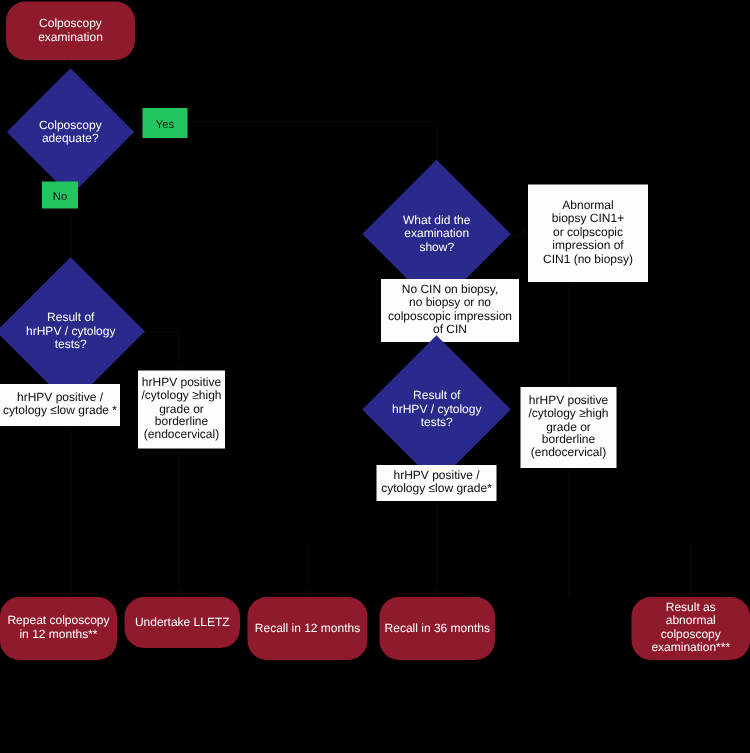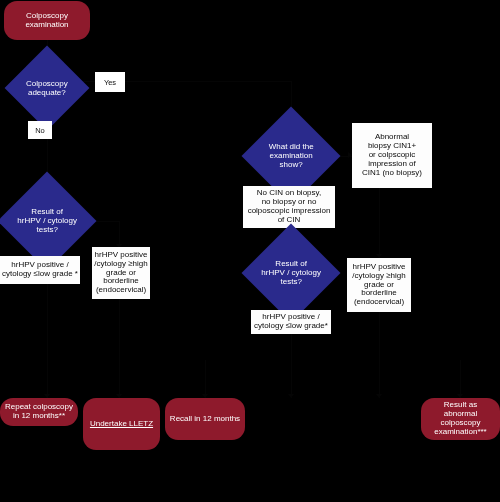--- a/index.html
+++ b/index.html
@@ -52,21 +52,21 @@
   
   .wbox {
     background: #fdfdfd;
     color: #0a0a0a;
     font-size: 8px;
     padding: 2px 2px;
   }
   
   .edgelabel {
     position: absolute;
-    background: #ffffff;
+    background: #22c55e;
     color: #101010;
     font-size: 7.5px;
     display: flex;
     align-items: center;
     justify-content: center;
     padding: 1px 2px;
   }
   
   .conn {
     position: absolute;
@@ -173,21 +173,21 @@
 borderline
 (endocervical)</span>
   </div>
 
   <div class="node diamond" style="left:256px; top:121px; width:70px; height:70px;">
     <span>What did the
 examination
 show?</span>
   </div>
 
-  <div class="node wbox" style="left:243px; top:186px; width:92px; height:42px;">
+  <div class="node wbox" style="left:254px; top:186px; width:92px; height:42px;">
     <span>No CIN on biopsy,
 no biopsy or no
 colposcopic impression
 of CIN</span>
   </div>
 
   <div class="node wbox" style="left:352px; top:123px; width:80px; height:65px;">
     <span>Abnormal
 biopsy CIN1+
 or colpscopic
@@ -207,33 +207,36 @@
   </div>
 
   <div class="node wbox" style="left:347px; top:258px; width:64px; height:54px;">
     <span>hrHPV positive
 /cytology ≥high
 grade or
 borderline
 (endocervical)</span>
   </div>
 
-  <div class="node term" style="left:0px; top:398px; width:78px; height:28px;">
+  <div class="node term" style="left:0px; top:398px; width:78px; height:42px;">
     <span>Repeat colposcopy
 in 12 months**</span>
   </div>
 
-  <div class="node term" style="left:83px; top:398px; width:77px; height:52px;text-decoration:underline;">
+  <div class="node term" style="left:83px; top:398px; width:77px; height:34px;">
     <span>Undertake LLETZ</span>
   </div>
 
   <div class="node term" style="left:165px; top:398px; width:80px; height:42px;">
     <span>Recall in 12 months</span>
   </div>
 
+  <div class="node term" style="left:253px; top:398px; width:77px; height:42px;">
+    <span>Recall in 36 months</span>
+  </div>
 
 
   <div class="node term" style="left:421px; top:398px; width:79px; height:42px;">
     <span>Result as
 abnormal colposcopy
 examination***</span>
   </div>
 
 </div>
 

